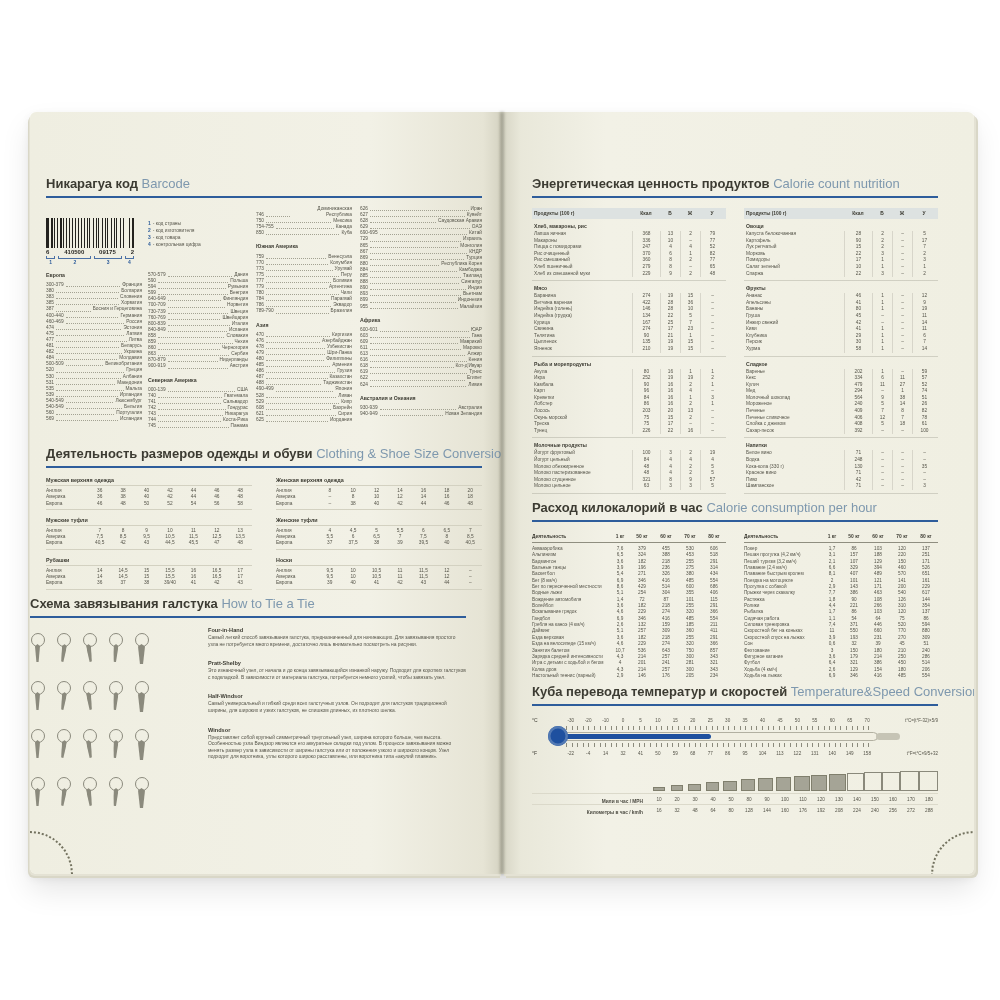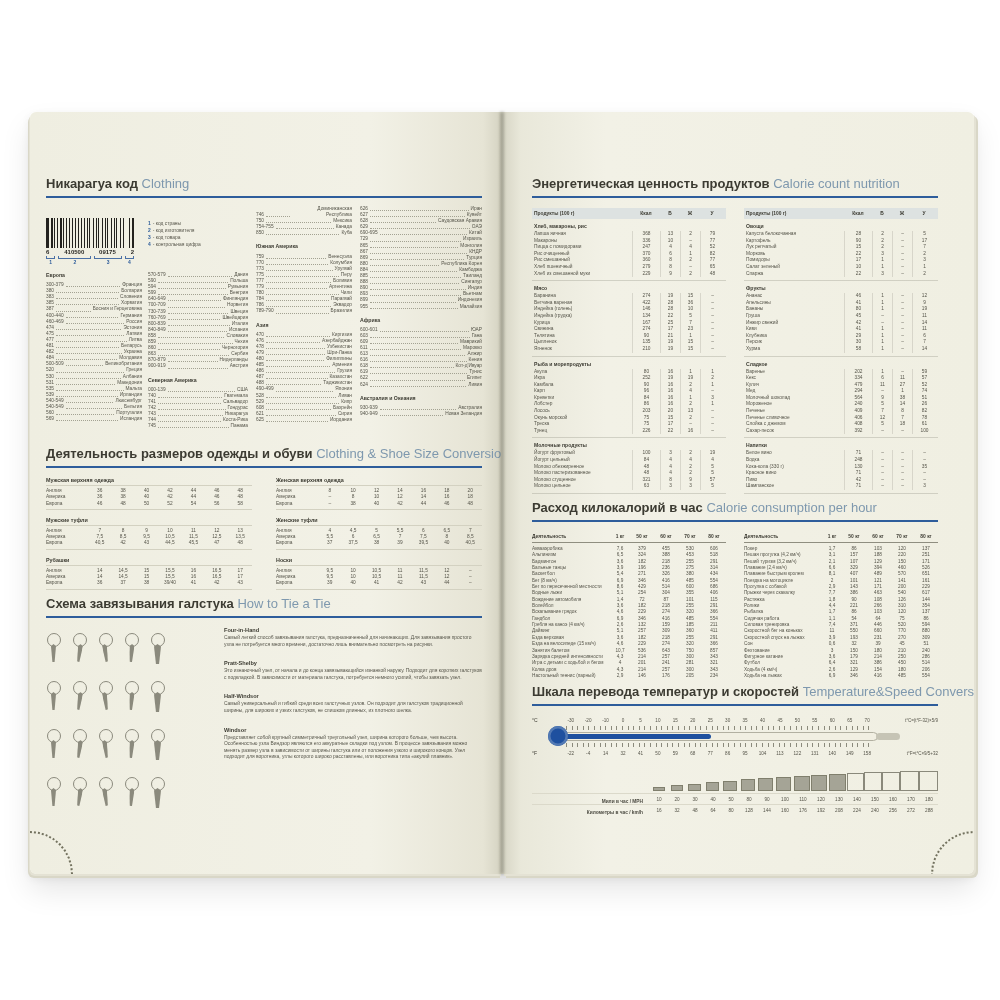--- a/index.html
+++ b/index.html
@@ -48,21 +48,21 @@
 
   
   #sec-sizes { position:absolute; left:16px; top:334px; width:436px; }
   .sizes-grid { display:grid; grid-template-columns:1fr 1fr; column-gap:24px; row-gap:7px; margin-top:9px; }
   .st-title { font-size:5.4px; font-weight:bold; color:#3c3b32; margin-bottom:2px; }
   .st-rows { border-top:1px solid #d3d1c1; border-bottom:1px solid #d3d1c1; padding:2px 0; }
   .st-row { display:grid; grid-template-columns:42px repeat(7,1fr); font-size:4.8px; line-height:6.3px; }
   .st-val { text-align:center; }
 
   
-  #sec-tie { position:absolute; left:16px; top:484px; width:436px; }
+  #sec-tie { position:absolute; left:0; top:484px; width:436px; }
   .tie-content { display:flex; margin-top:9px; }
   .tie-diagrams { width:168px; display:flex; flex-direction:column; gap:16px; padding-top:6px; }
   .tie-row { display:flex; gap:10px; }
   .knot { position:relative; width:16px; height:32px; }
   .knot::before { content:""; position:absolute; top:0; left:1px; width:12px; height:12px;
                   border:1.5px solid #8b8a7d; border-radius:50%; }
   .knot::after  { content:""; position:absolute; top:11px; left:5px; width:5px; height:18px; background:#8b8a7d;
                   clip-path:polygon(50% 0,100% 12%,72% 100%,28% 100%,0 12%); }
   .tie-row .knot:nth-child(2)::after { transform:rotate(8deg); }
   .tie-row .knot:nth-child(3)::after { transform:rotate(-8deg); }
@@ -140,21 +140,21 @@
 </head>
 <body>
 
 <div class="spread">
 
   <div class="page page-left">
 
     <div id="sec-barcode">
       <div class="sec-title">
         <span>Никарагуа код</span>
-        <span class="en">Clothing</span>
+        <span class="en">Barcode</span>
       </div>
 
       <div class="bc-graphic">
         <div class="bars"></div>
         <div class="bc-digits">
           <span>6</span>
           <span>410500</span>
           <span>09175</span>
           <span>2</span>
         </div>
@@ -1923,21 +1923,21 @@
                 <span class="a-num">485</span>
                 <span class="a-num">554</span>
               </div>
             </div>
         </div>
       </div>
     </div>
 
     <div id="sec-conv">
       <div class="sec-title">
-        <span>Шкала перевода температур и скоростей</span>
+        <span>Куба перевода температур и скоростей</span>
         <span class="en">Temperature&amp;Speed Conversion Table</span>
       </div>
 
       <div class="thermo">
         <div class="t-row">
           <span class="t-unit">°C</span>
           <div class="t-vals">
               <span class="t-v">-30</span>
               <span class="t-v">-20</span>
               <span class="t-v">-10</span>

